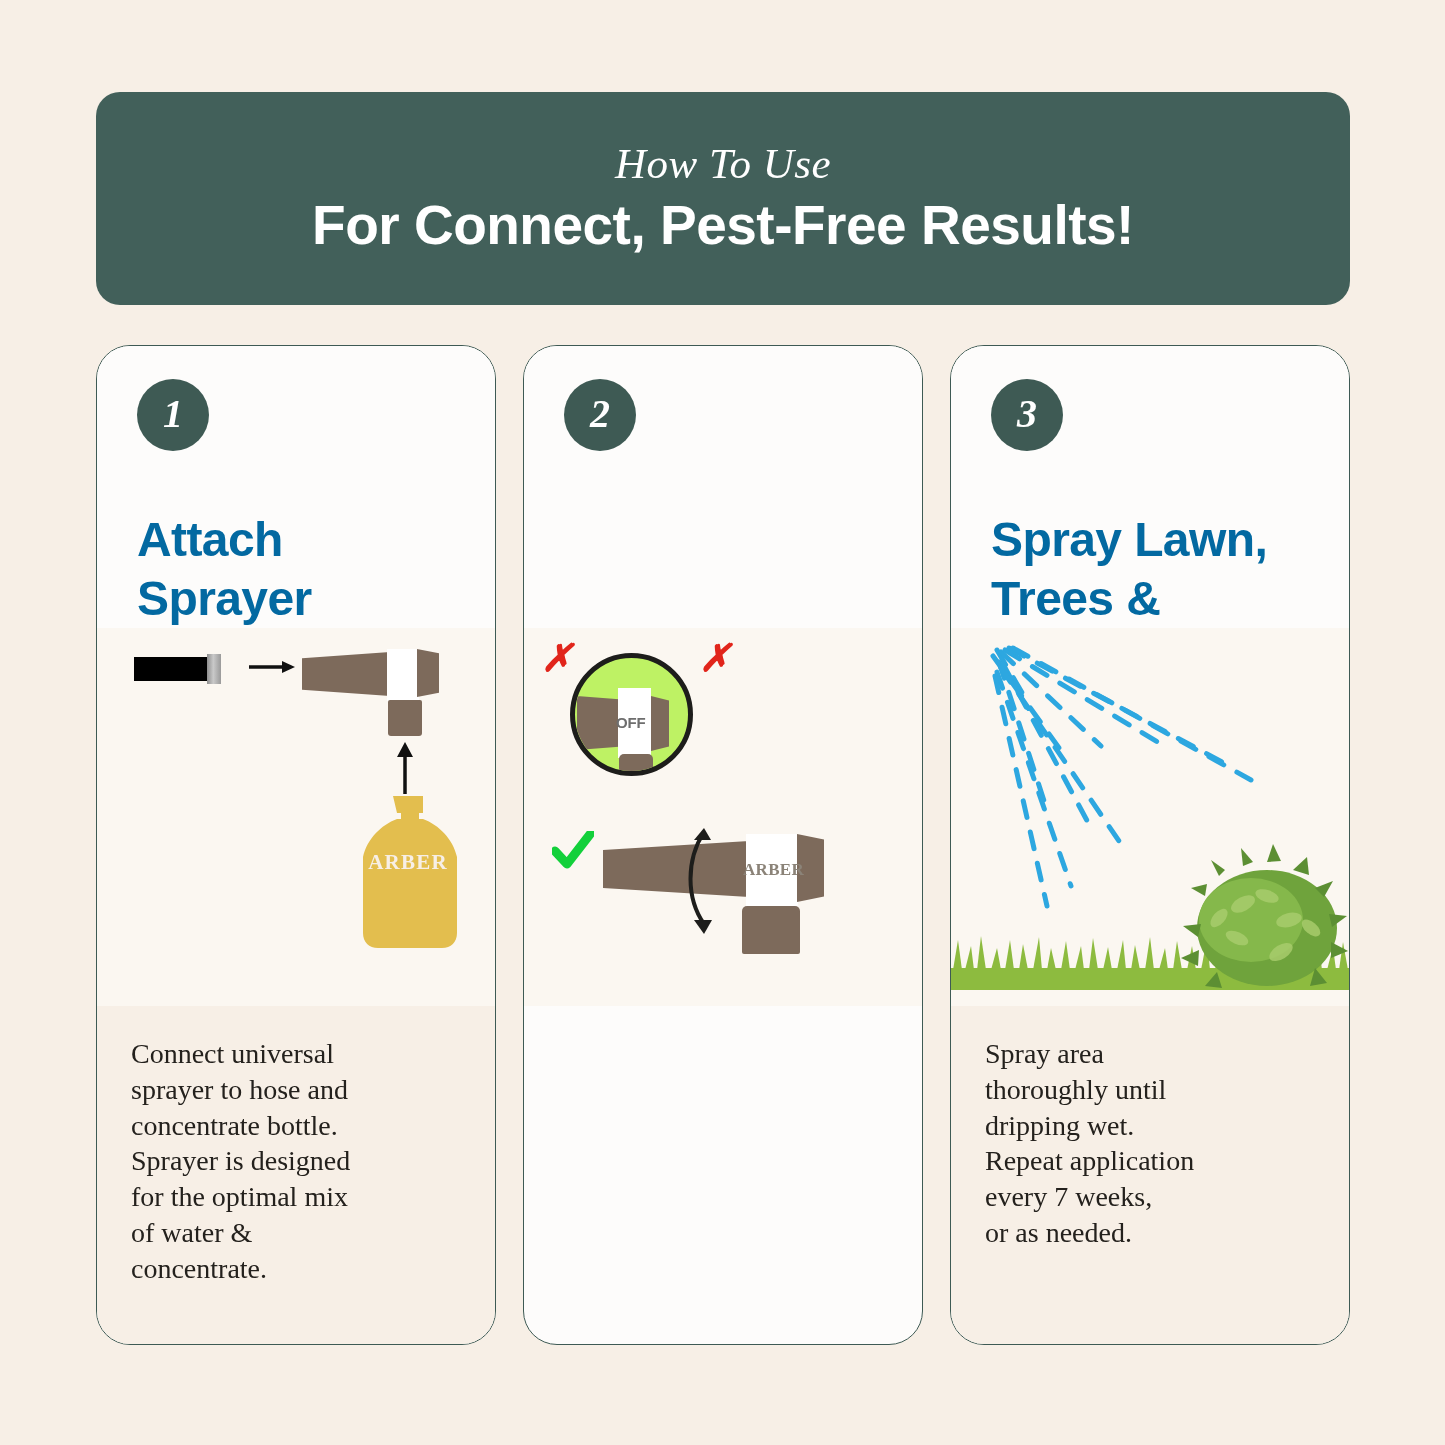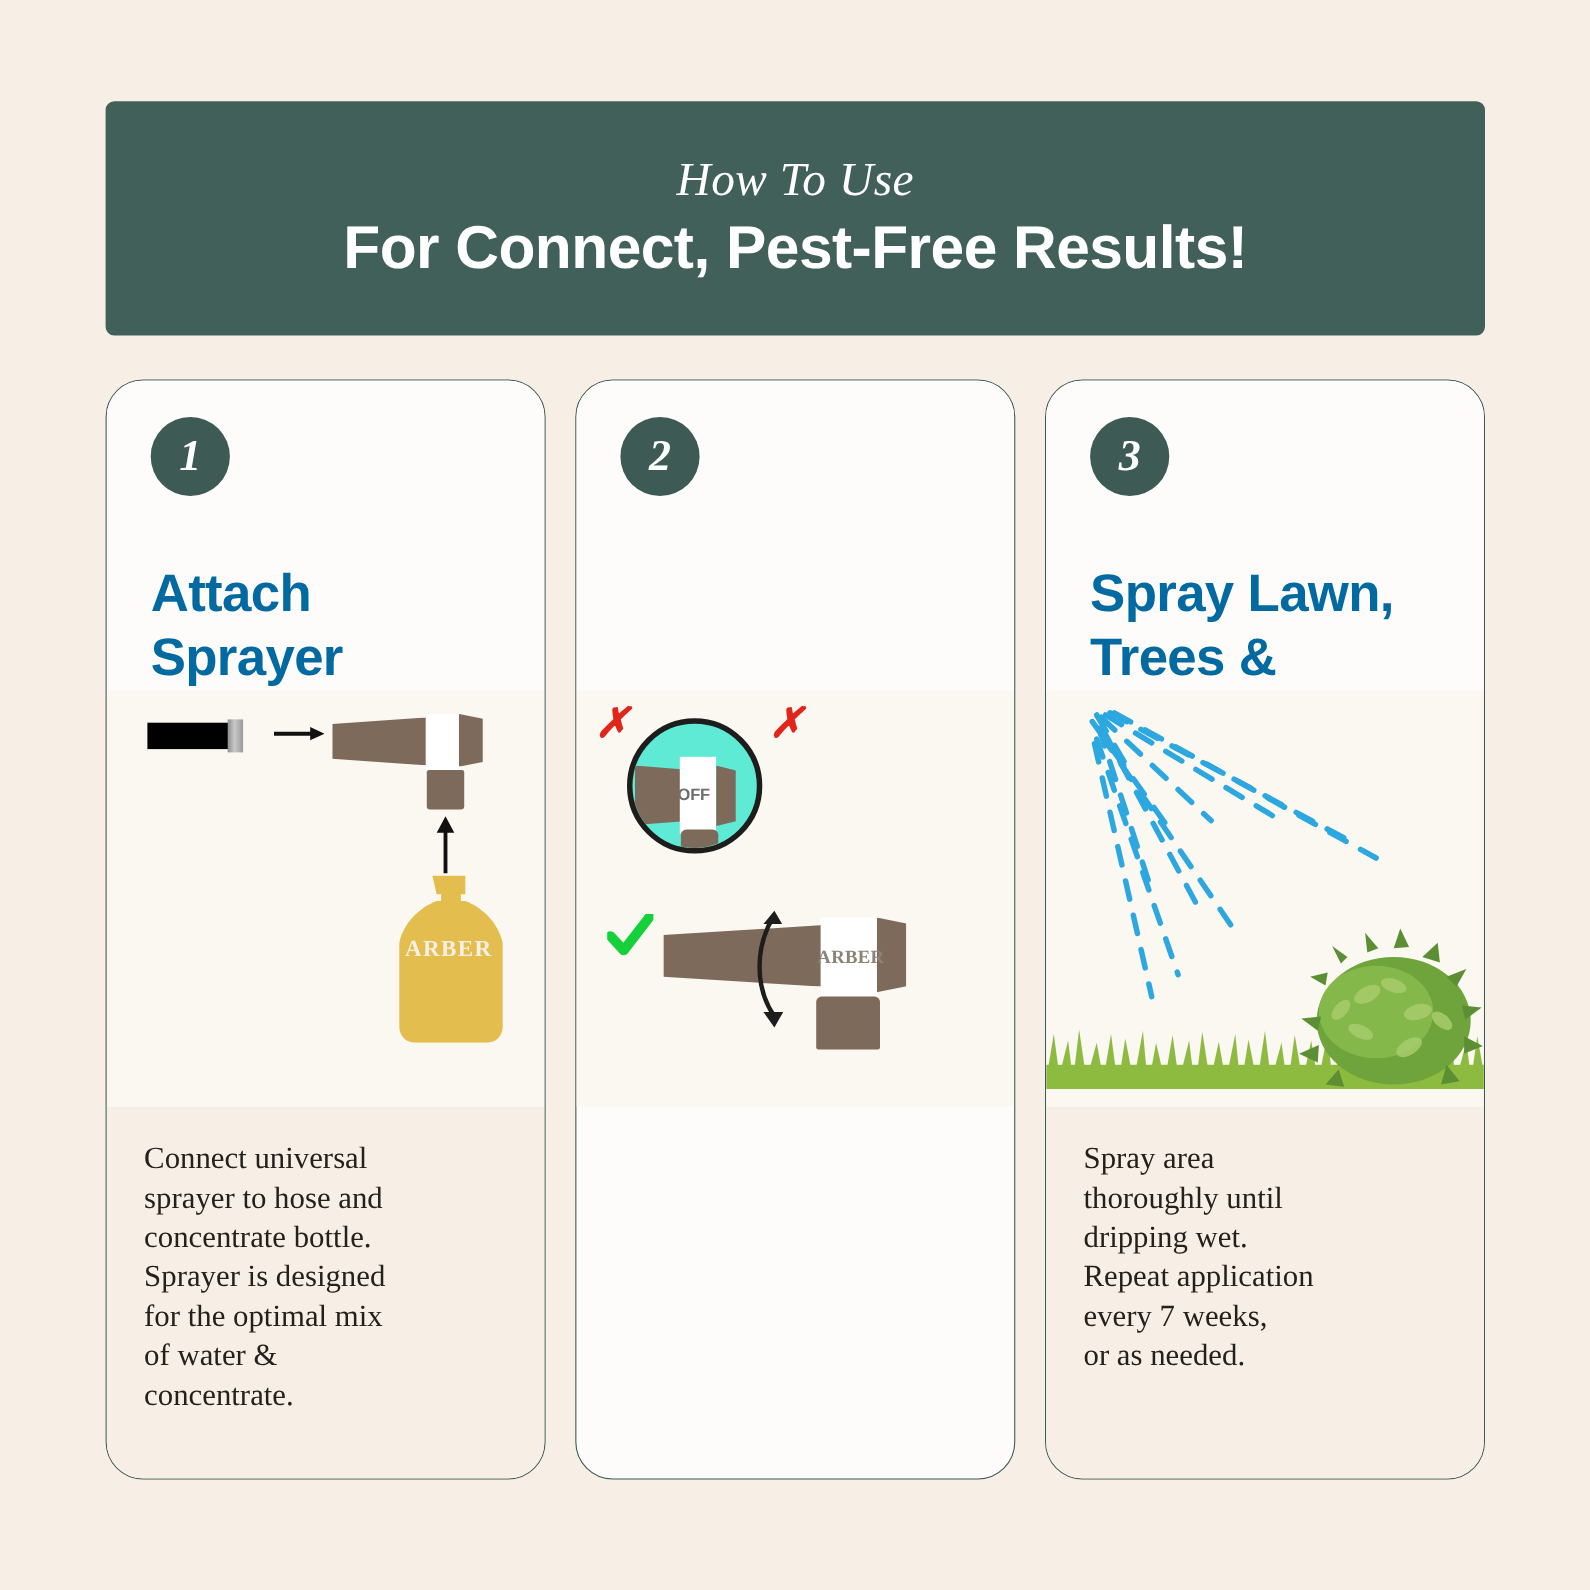--- a/index.html
+++ b/index.html
@@ -9,21 +9,21 @@
     font-family: "Liberation Sans", sans-serif;
     overflow: hidden;
   }
   .page { position: relative; width: 1445px; height: 1445px; background: #F7EFE6; }
 
   
   .banner {
     position: absolute; left: 96px; top: 92px;
     width: 1254px; height: 213px;
     background: #42605A;
-    border-radius: 8px;
+    border-radius: 24px;
     display: flex; flex-direction: column;
     align-items: center; justify-content: center;
   }
   .banner-eyebrow {
     font-family: "Liberation Serif", serif;
     font-style: italic;
     font-size: 43px;
     color: #FFFFFF;
     letter-spacing: 0.5px;
     line-height: 1.0;
@@ -156,21 +156,21 @@
     color: #F7EFE6;
   }
 
   
   .dial-circle {
     position: absolute;
     width: 123px; height: 123px;
     border: 5px solid #1D1D1B;
     border-radius: 50%;
     overflow: hidden;
-    background: #5eead4;
+    background: #bef264;
   }
   .dc1 { left: 46px; top: 25px; }
   .dc2 { left: 202px; top: 25px; }
   .dial-left-block {
     position: absolute; left: 2px; top: 38px;
     width: 42px; height: 54px;
     background: #7D6A5B;
     clip-path: polygon(0 0, 100% 6%, 100% 94%, 0 100%);
     border-radius: 3px;
   }

